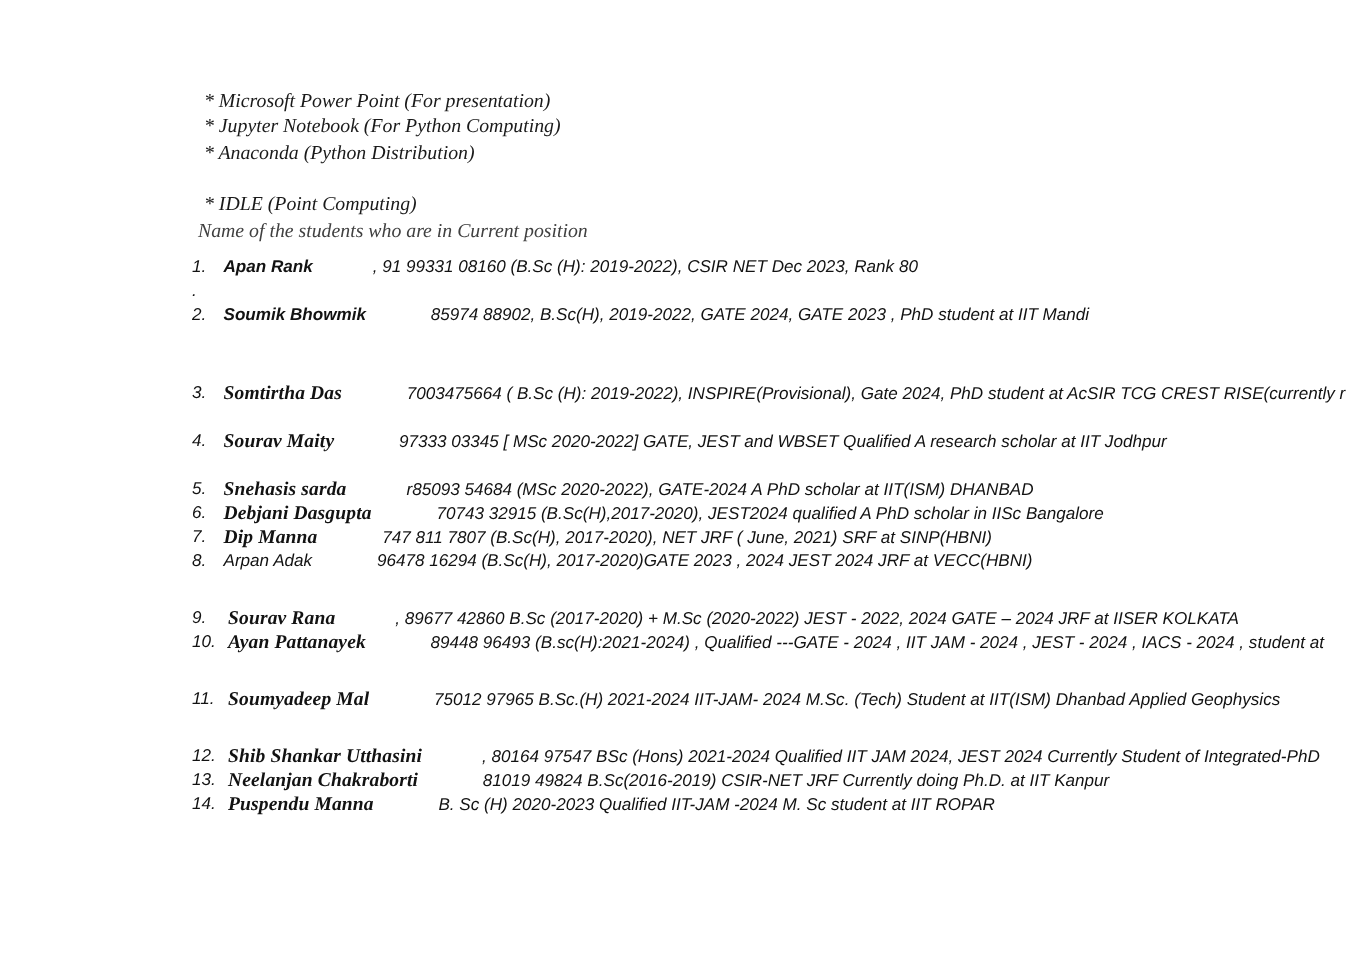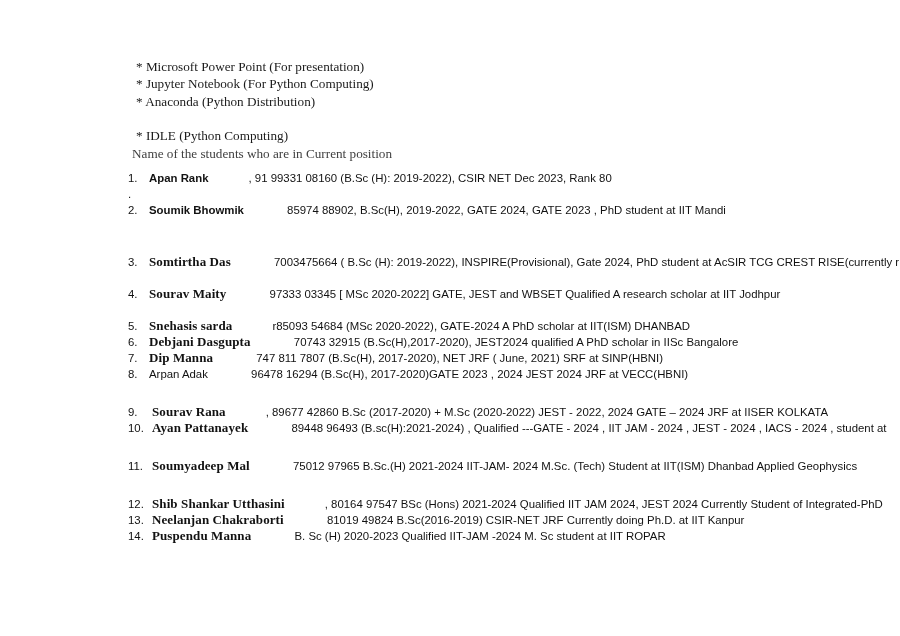--- a/index.html
+++ b/index.html
@@ -14,20 +14,21 @@
     font-family: "Liberation Sans", sans-serif;
     color: #111111;
     -webkit-font-smoothing: antialiased;
   }
   #page {
     position: relative;
     width: 900px;
     height: 548px;
     background: #ffffff;
     overflow: hidden;
+    font-style: italic;
   }
   
   .tools-block {
     position: absolute;
     left: 136px;
     top: 58px;
     width: 740px;
   }
   .tool-line {
     font-family: "Liberation Serif", serif;
@@ -117,21 +118,21 @@
 </style>
 </head>
 <body>
 
 <div id="page">
 
   <div class="tools-block">
     <div class="tool-line">* Microsoft Power Point (For presentation)</div>
     <div class="tool-line">* Jupyter Notebook (For Python Computing)</div>
     <div class="tool-line">* Anaconda (Python Distribution)</div>
-    <div class="tool-line gap">* IDLE (Python Computing)</div>
+    <div class="tool-line gap">* IDLE (Point Computing)</div>
     <div class="subtitle-line">Name of the students who are in Current position</div>
   </div>
 
   <div class="list">
 
     <div class="entry clip">
       <span class="num">1.</span><span class="nm-sans">Apan Rank</span><span class="rest">,  91 99331 08160 (B.Sc (H): 2019-2022), CSIR NET Dec 2023, Rank 80</span>
     </div>
 
     <div class="dot-line">.</div>

